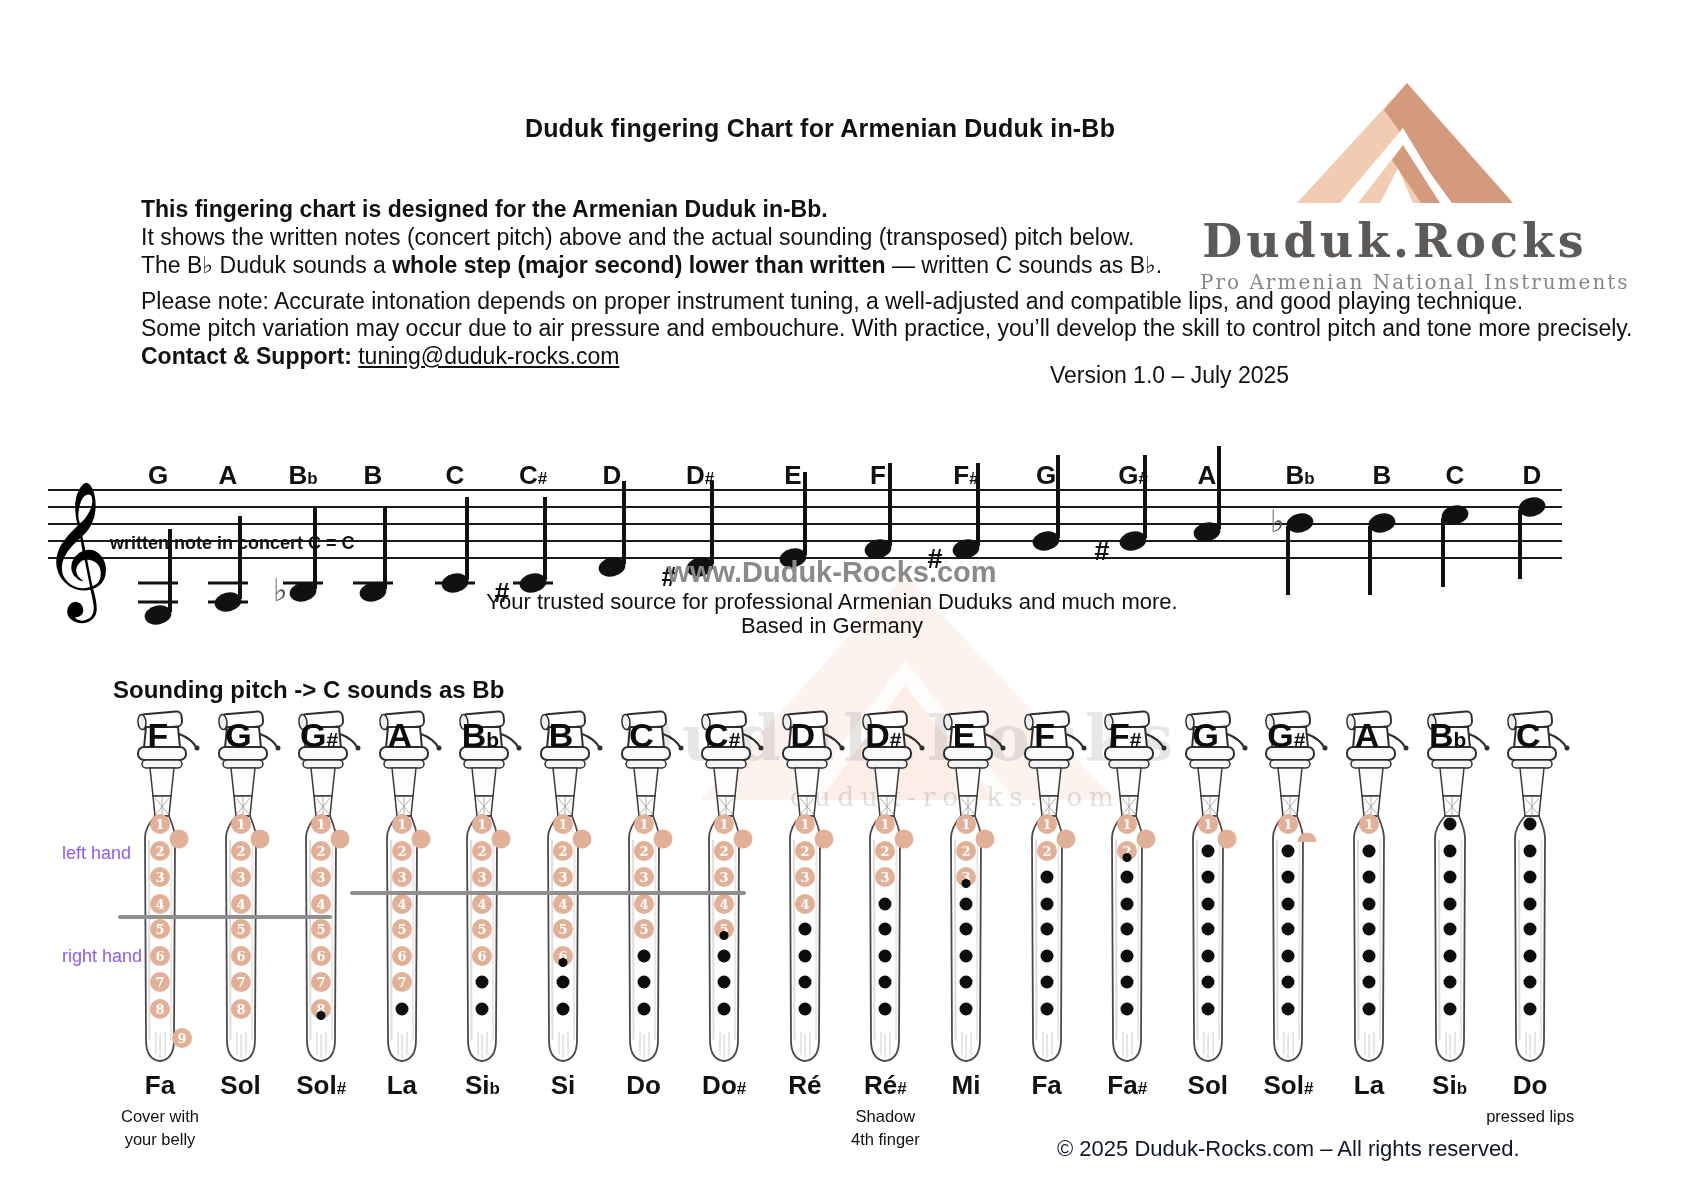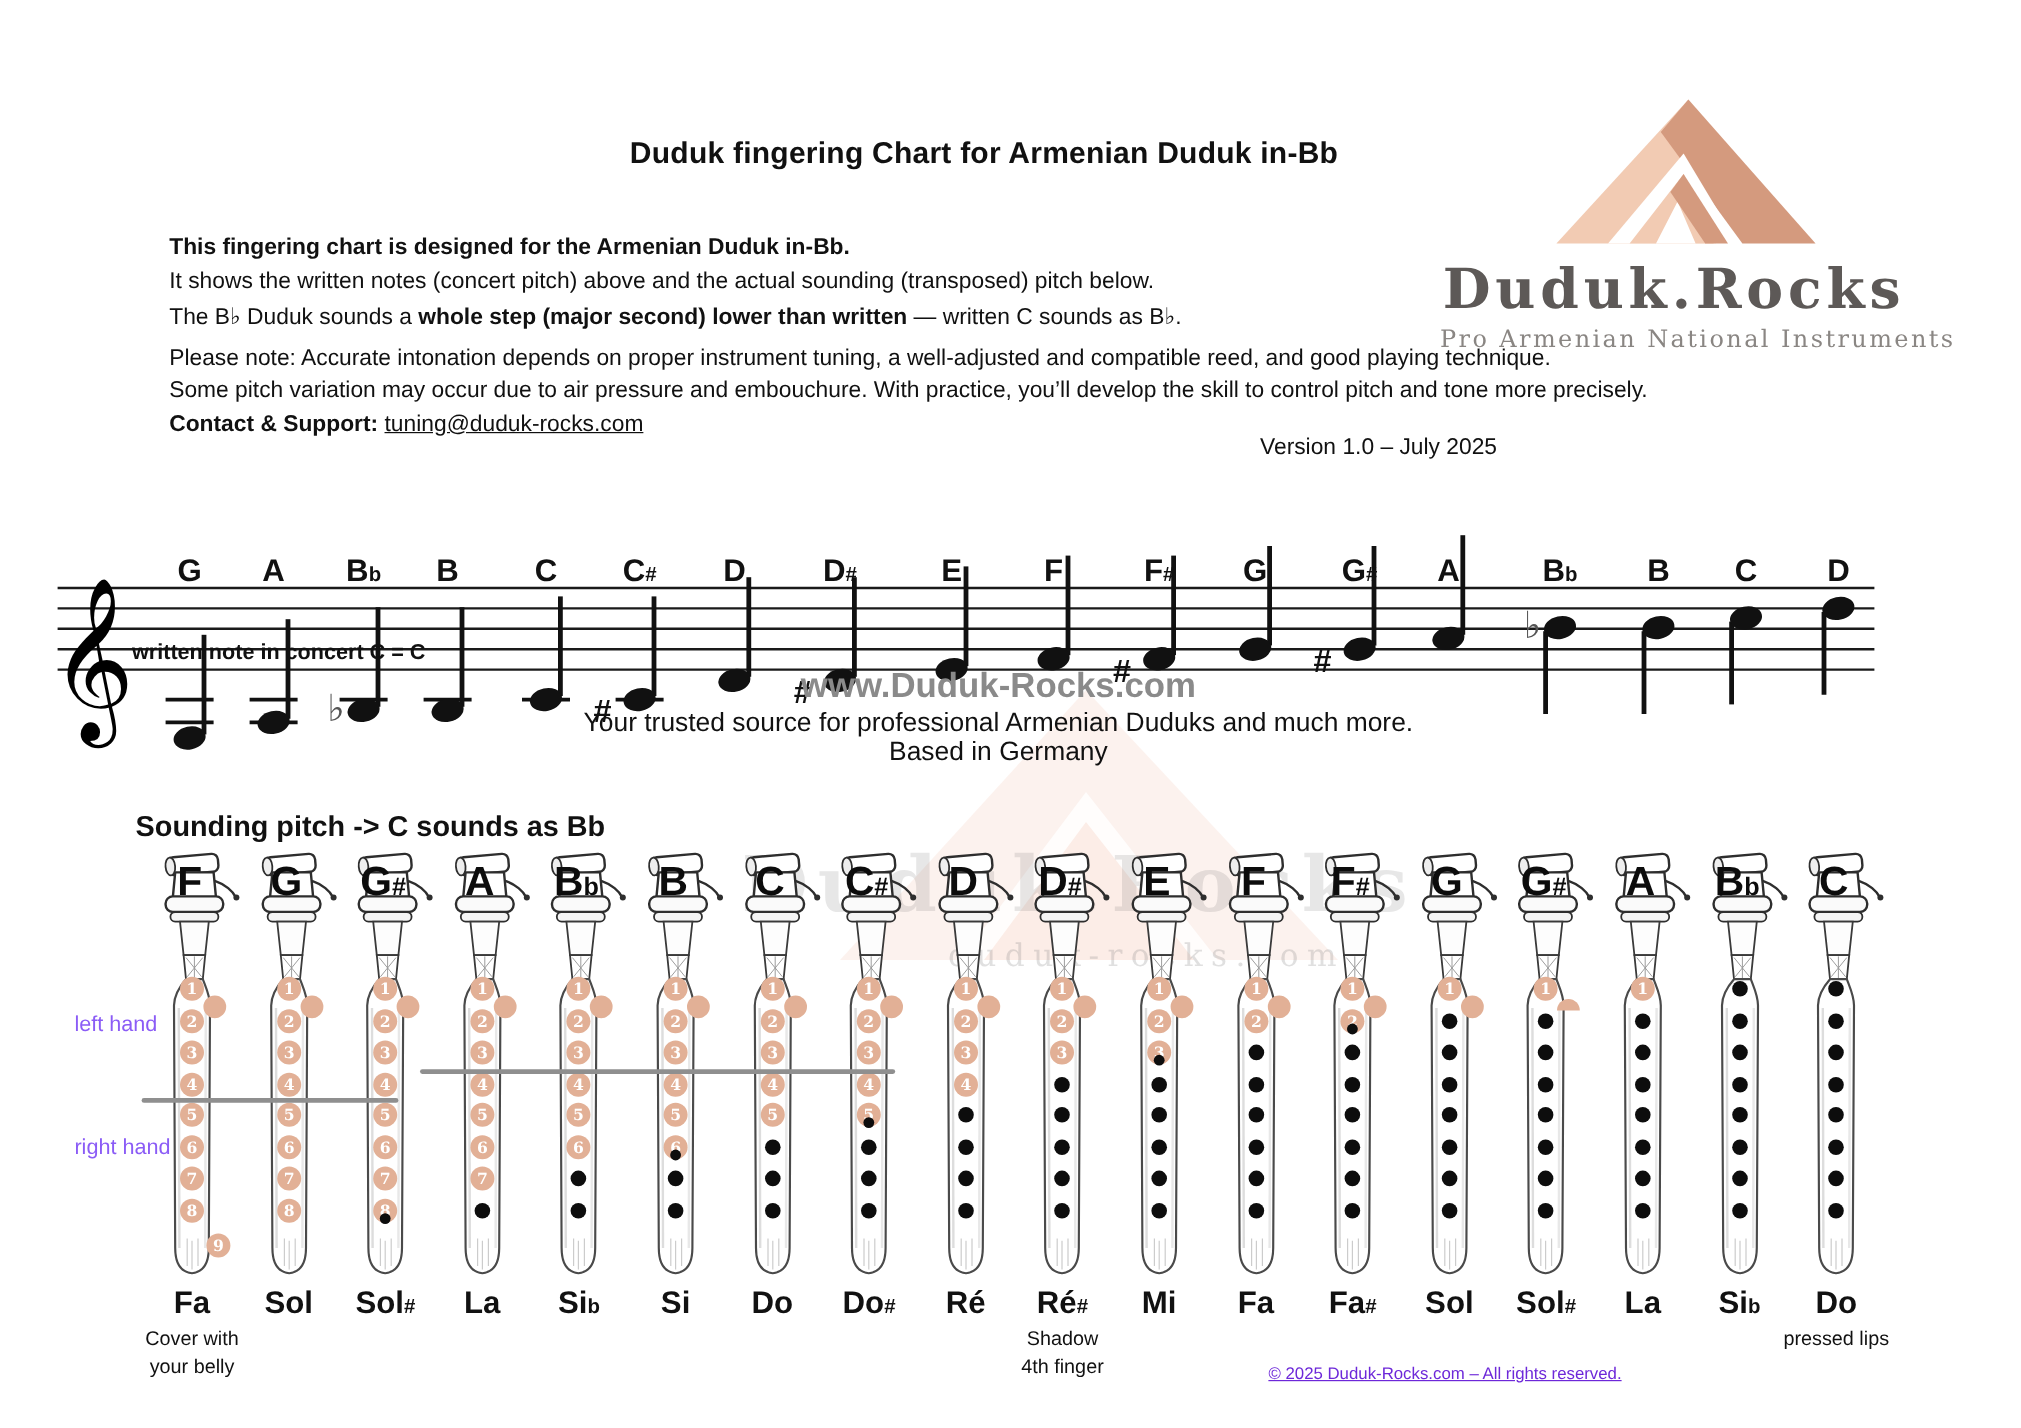--- a/index.html
+++ b/index.html
@@ -1,20 +1,20 @@
 <!DOCTYPE html>
 <html><head>
 <meta charset="utf-8">
 <style>
   html,body{margin:0;padding:0;background:#fff;}
   .page{position:relative;width:1684px;height:1190px;background:#fff;overflow:hidden;
         font-family:"Liberation Sans",sans-serif;color:#111;}
   .abs{position:absolute;white-space:nowrap;}
   .title{font-size:25px;font-weight:bold;letter-spacing:.2px;}
-  .intro{font-size:19px;text-align:center;}
+  .intro{font-size:23px;text-align:center;}
   .b{font-weight:bold;}
   .email{text-decoration:underline;color:#111;cursor:pointer;}
   .staff-label{position:absolute;width:70px;margin-left:-35px;text-align:center;
                font-size:26px;font-weight:bold;}
   .staff-label .sub{font-size:17px;font-weight:bold;}
   .caption{font-size:18px;font-weight:bold;margin-top:48px;}
   .wm-site{font-size:29px;font-weight:bold;color:#8a8a8a;text-align:center;width:100%;}
   .wm-line{font-size:22px;color:#111;text-align:center;width:100%;}
   .sounding{font-size:24px;font-weight:bold;}
   .hand{font-size:18px;color:#8b5cf6;}
@@ -30,21 +30,21 @@
               font-size:16.5px;line-height:1.4;white-space:pre-line;font-weight:normal;}
   .clef{position:absolute;font-family:"DejaVu Sans",sans-serif;line-height:0;color:#000;}
   .wm-big{font-family:"DejaVu Serif",serif;font-size:64px;letter-spacing:8px;
           color:rgba(70,70,70,0.13);font-weight:bold;}
   .wm-small{font-family:"DejaVu Serif",serif;font-size:26px;letter-spacing:7px;
             color:rgba(130,130,130,0.25);}
   .logo-name{font-family:"DejaVu Serif",serif;font-size:46px;color:#5d5957;
              letter-spacing:4px;font-weight:bold;text-align:center;width:100%;}
   .logo-tag{font-family:"DejaVu Serif",serif;font-size:20px;color:#8a8683;
             letter-spacing:2px;text-align:center;width:100%;}
-  .copyright{font-size:14px;color:#6d28d9;text-decoration:underline;}
+  .copyright{font-size:22px;color:#0f172a;}
   svg{display:block;}
 </style>
 </head>
 <body>
 
 <div class="page">
 
   <svg class="abs" style="left:660px;top:565px;" width="500" height="235" viewBox="0 0 500 235">
     <polygon points="40,235 245,10 455,235" fill="#eeb095" opacity="0.16"></polygon>
     <polygon points="140,235 245,95 355,235" fill="#ffffff" opacity="0.8"></polygon>
@@ -64,21 +64,21 @@
     <polygon points="123,65 160,123 141,123 112,80" fill="#d49a7e"></polygon>
   </svg>
   <div class="abs logo-name" style="left:1200px;top:214px;width:390px;">Duduk.Rocks</div>
   <div class="abs logo-tag" style="left:1200px;top:270px;width:390px;">Pro Armenian National Instruments</div>
 
   <div class="abs intro b" style="left:141px;top:196px;">This fingering chart is designed for the Armenian Duduk in-Bb.</div>
   <div class="abs intro" style="left:141px;top:252px;">
     <span>The B♭ Duduk sounds a </span><span class="b">whole step (major second) lower than written</span><span> — written C sounds as B♭.</span>
   </div>
   <div class="abs intro" style="left:141px;top:224px;">It shows the written notes (concert pitch) above and the actual sounding (transposed) pitch below.</div>
-  <div class="abs intro" style="left:141px;top:288px;">Please note: Accurate intonation depends on proper instrument tuning, a well-adjusted and compatible reed, and good playing technique.</div>
+  <div class="abs intro" style="left:141px;top:288px;">Please note: Accurate intonation depends on proper instrument tuning, a well-adjusted and compatible lips, and good playing technique.</div>
   <div class="abs intro" style="left:141px;top:315px;">Some pitch variation may occur due to air pressure and embouchure. With practice, you’ll develop the skill to control pitch and tone more precisely.</div>
   <div class="abs intro" style="left:141px;top:343px;">
     <span class="b">Contact &amp; Support:</span>
     <span class="email">tuning@duduk-rocks.com</span>
   </div>
   <div class="abs intro" style="left:1050px;top:362px;">Version 1.0 – July 2025</div>
 
   <svg id="staff-svg" class="abs" style="left:0;top:0;" width="1684" height="1190" viewBox="0 0 1684 1190">
       <line x1="48" y1="490" x2="1562" y2="490" stroke="#1a1a1a" stroke-width="2"></line>
       <line x1="48" y1="507" x2="1562" y2="507" stroke="#1a1a1a" stroke-width="2"></line>

